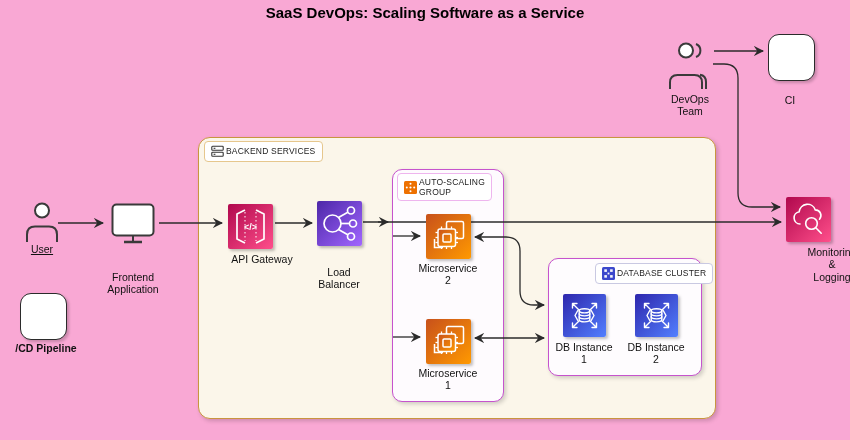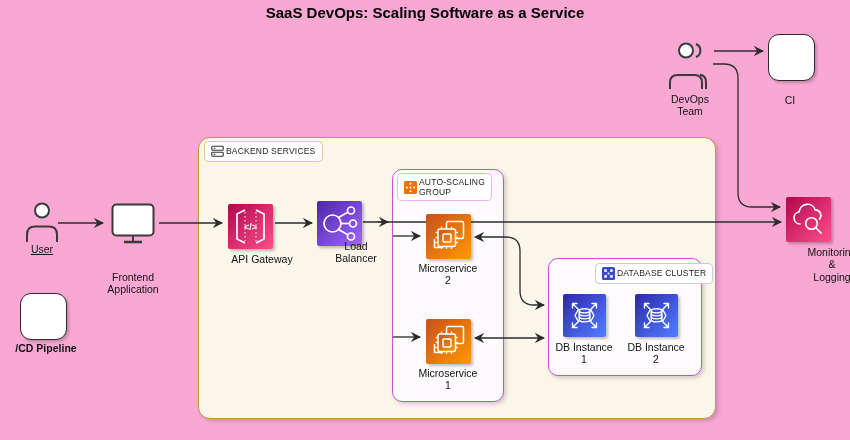--- a/index.html
+++ b/index.html
@@ -167,21 +167,21 @@
         <circle cx="15.5" cy="22.5" r="8.5"></circle>
         <circle cx="34" cy="9.5" r="3.5"></circle>
           <circle cx="36" cy="22.5" r="3.5"></circle>
           <circle cx="34" cy="35.5" r="3.5"></circle>
         <line x1="21.5" y1="16.5" x2="30.8" y2="11.3"></line>
         <line x1="24" y1="22.5" x2="32.5" y2="22.5"></line>
         <line x1="21.5" y1="28.5" x2="30.8" y2="33.7"></line>
       </g>
     </svg>
   </div>
-  <div class="nlabel" style="left:339px;top:240px;margin-left:17px;">Load
+  <div class="nlabel" style="left:339px;top:266px;">Load
 Balancer</div>
 
   <div class="awsicon grad-ms" style="left:426px;top:214px;">
     <svg width="45" height="45" viewBox="0 0 45 45">
       <defs>
           <linearGradient id="gms2" x1="0" y1="0" x2="1" y2="1">
         <stop offset="0" stop-color="#c8511b"></stop>
             <stop offset="1" stop-color="#ff9900"></stop>
           </linearGradient>
         </defs>

